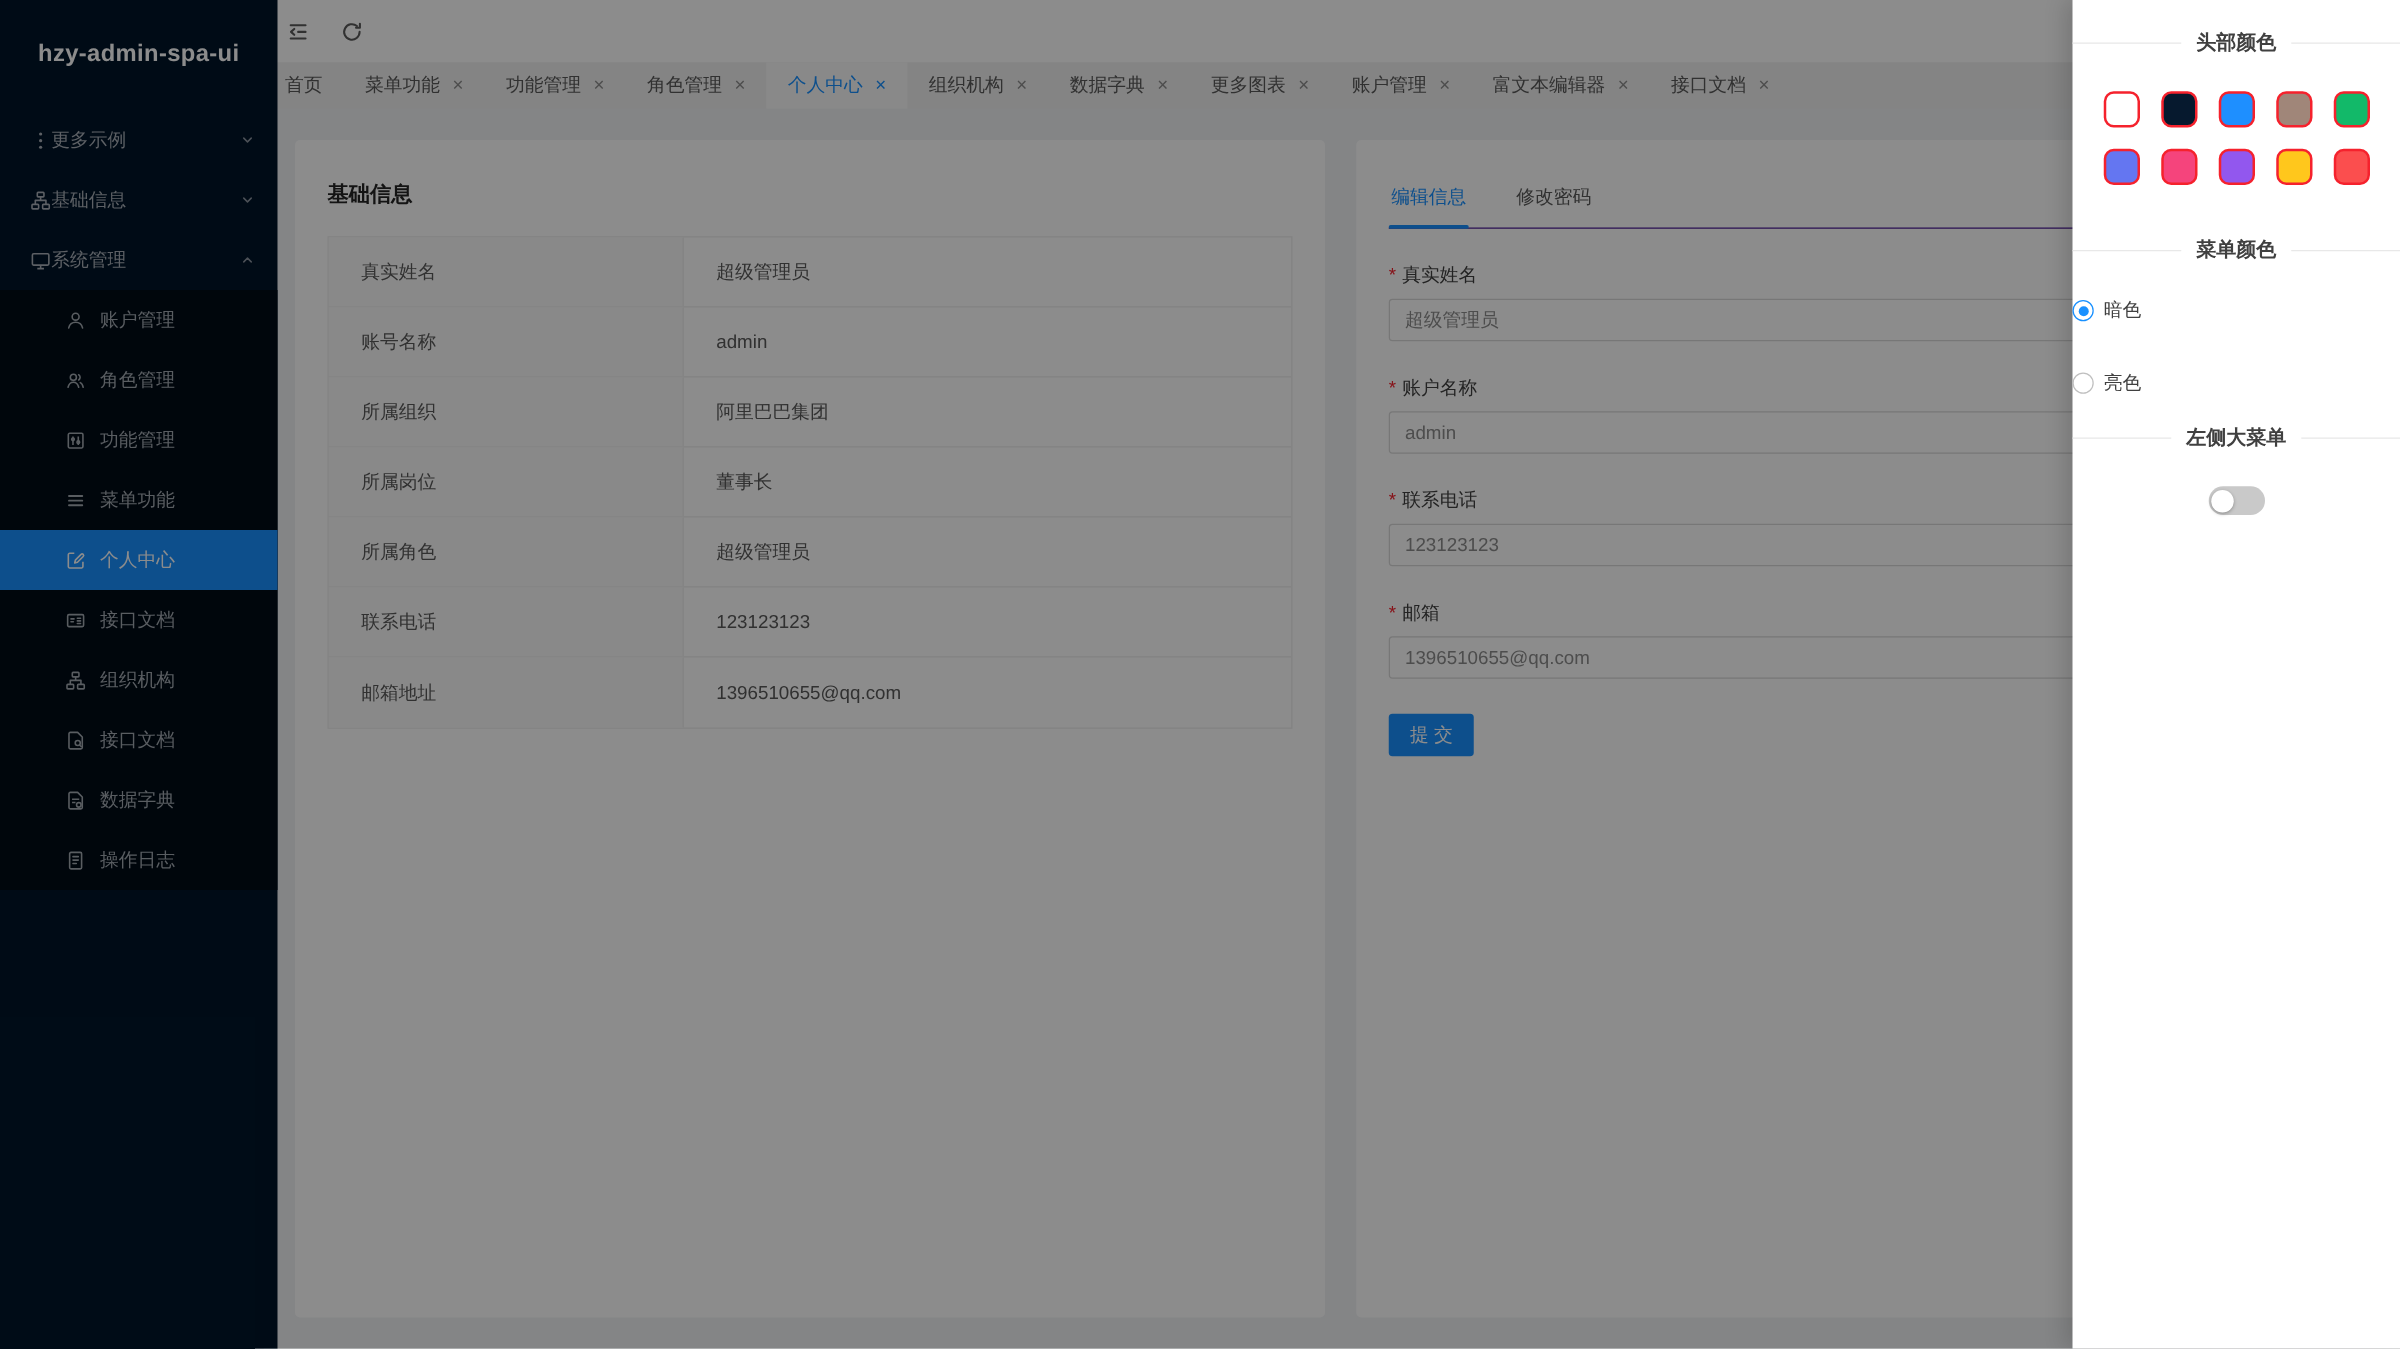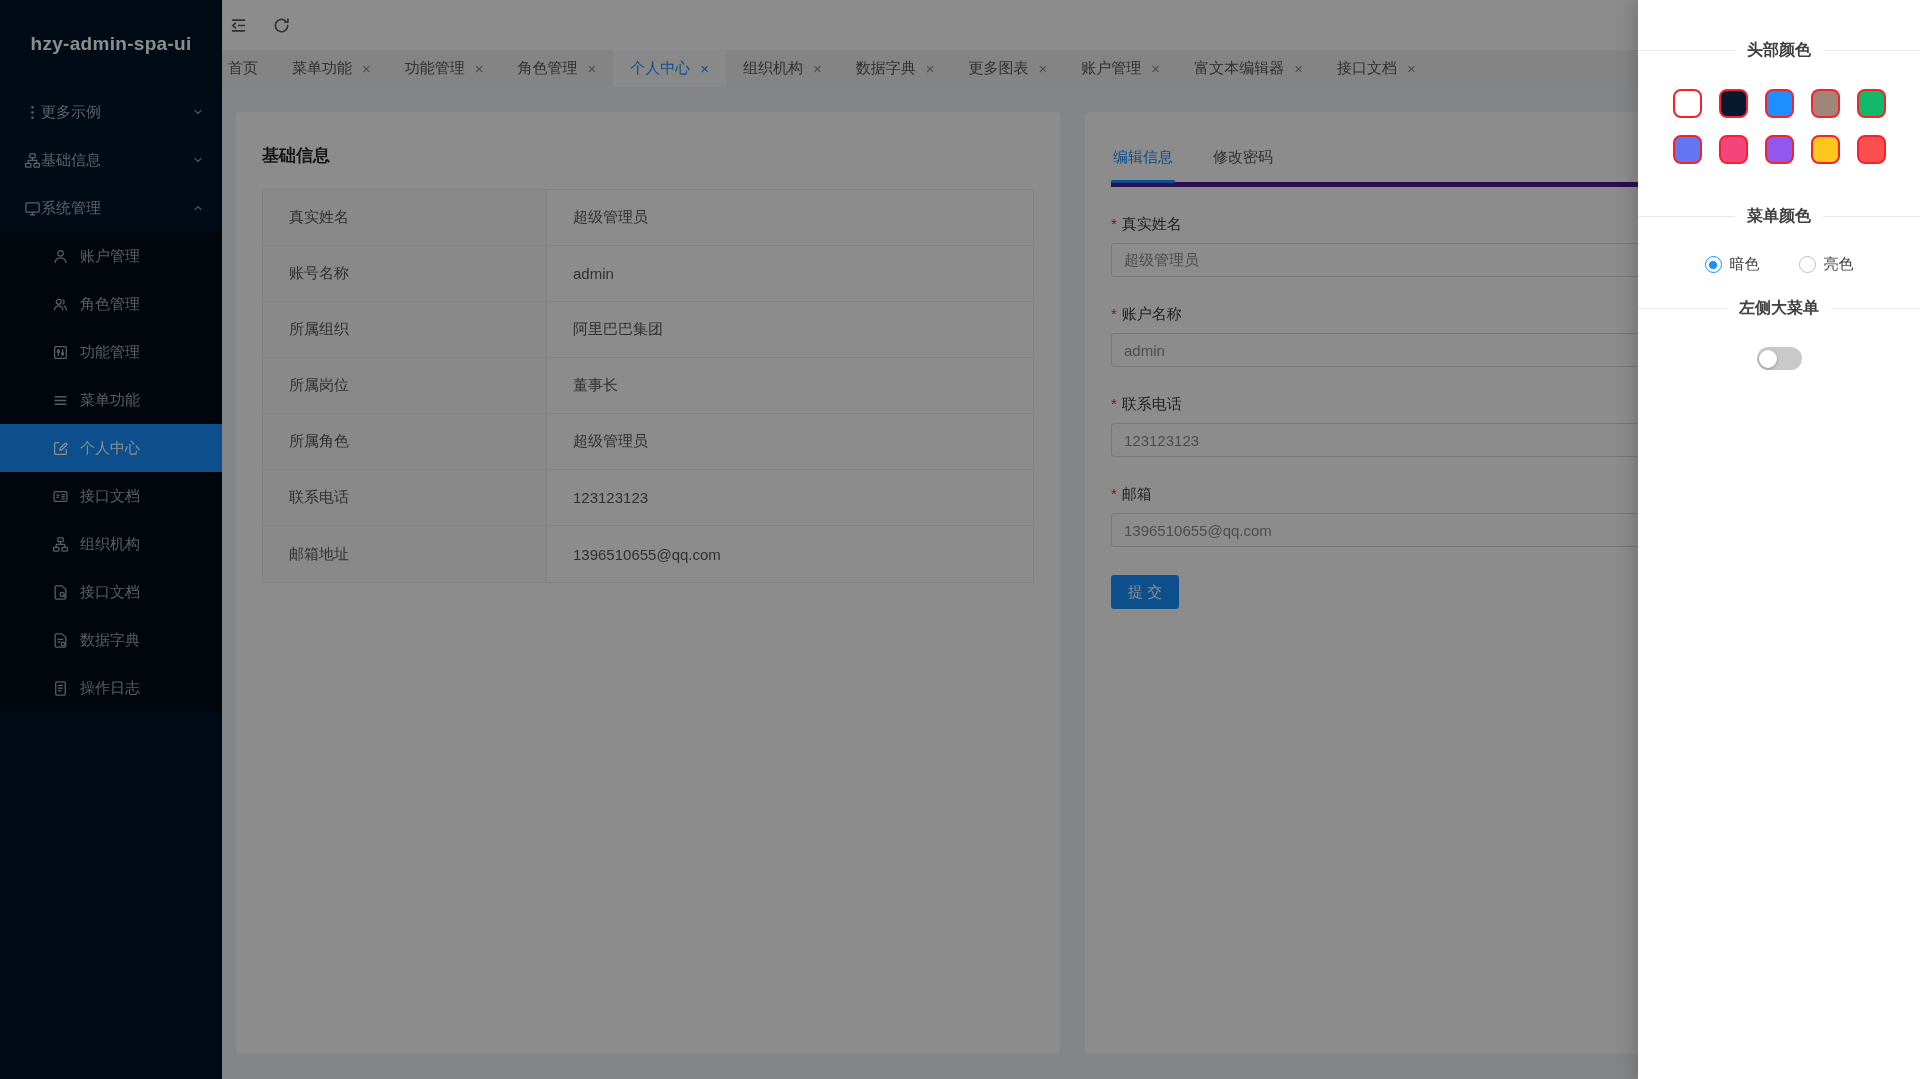--- a/index.html
+++ b/index.html
@@ -39,46 +39,46 @@
   .card-right { flex:1; }
 
   .card-title { font-size:17px; font-weight:bold; color:#262626; margin:8px 0 22px; }
   .info-table { border:1px solid #ededed; }
   .irow { display:flex; min-height:56px; border-bottom:1px solid #ededed; }
   .irow:last-child { border-bottom:none; }
   .ilabel { width:284px; flex:none; background:#fafafa; border-right:1px solid #ededed;
             display:flex; align-items:center; padding-left:26px; color:#595959; font-size:15px; }
   .ivalue { flex:1; display:flex; align-items:center; padding-left:26px; color:#595959; font-size:15px; }
 
-  .etabs { display:flex; gap:36px; border-bottom:5px solid #4c1d95; margin-top:6px; }
+  .etabs { display:flex; gap:36px; border-bottom:1px solid #4c1d95; margin-top:6px; }
   .etab { position:relative; padding:6px 2px 15px; font-size:15px; color:#595959; cursor:pointer; }
   .etab.active { color:#1890ff; }
   .etab.active::after { content:""; position:absolute; left:0; right:0; bottom:-1px; height:3px;
                         background:#1890ff; border-radius:2px; }
   .eform { margin-top:28px; }
   .field { margin-bottom:28px; }
   .flabel { font-size:15px; color:#404040; margin-bottom:9px; }
   .req { color:#f5222d; margin-right:5px; }
   .tinput { width:100%; height:34px; border:1px solid #d9d9d9; border-radius:3px; padding:0 12px;
             font-size:15px; color:#8c8c8c; background:#fff; outline:none;
             font-family:"Liberation Sans","DejaVu Sans",sans-serif; }
   .submit-btn { height:34px; padding:0 17px; background:#1890ff; color:#fff; border:none; border-radius:3px;
                 font-size:15px; cursor:pointer; font-family:"Liberation Sans","DejaVu Sans",sans-serif; }
 
   
   .mask { position:absolute; inset:0; background:rgba(0,0,0,0.45); z-index:20; }
-  .drawer { position:absolute; right:0; top:0; bottom:0; width:282px; background:#fff; z-index:30;
-            box-shadow:-6px 0 16px rgba(0,0,0,0.15); padding-top:40px; }
+  .drawer { position:absolute; right:0; top:0; bottom:0; width:262px; background:#fff; z-index:30;
+            box-shadow:-6px 0 16px rgba(0,0,0,0.15); padding-top:24px; }
   .divider { display:flex; align-items:center; font-size:16px; font-weight:600; color:#404040; }
   .divider::before, .divider::after { content:""; flex:1; border-top:1px solid #e8e8e8; }
   .divider span { margin:0 12px; }
   .swatches { display:grid; grid-template-columns:repeat(5,29px); gap:17px; justify-content:center; margin-top:28px; }
   .swatch { width:29px; height:29px; border:2px solid #f5222d; border-radius:8px; cursor:pointer; }
   .div-2 { margin-top:42px; }
-  .radio-row { display:flex; justify-content:center; gap:39px; margin-top:28px; }
+  .radio-row { display:flex; justify-content:center; gap:39px; margin-top:28px;flex-direction:column; }
   .radio { display:flex; align-items:center; gap:8px; font-size:15px; color:#404040; cursor:pointer; }
   .rdot { width:17px; height:17px; border-radius:50%; border:1px solid #bfbfbf; position:relative; background:#fff; flex:none; }
   .radio.checked .rdot { border-color:#1890ff; }
   .radio.checked .rdot::after { content:""; position:absolute; left:3.5px; top:3.5px; width:8px; height:8px;
                                 border-radius:50%; background:#1890ff; }
   .div-3 { margin-top:24px; }
   .toggle { width:45px; height:23px; border-radius:12px; background:#c9c9c9; margin:28px auto 0;
             position:relative; cursor:pointer; }
   .toggle .knob { position:absolute; left:2.5px; top:2.5px; width:18px; height:18px; border-radius:50%;
                   background:#fff; box-shadow:0 1px 3px rgba(0,0,0,.3); }

